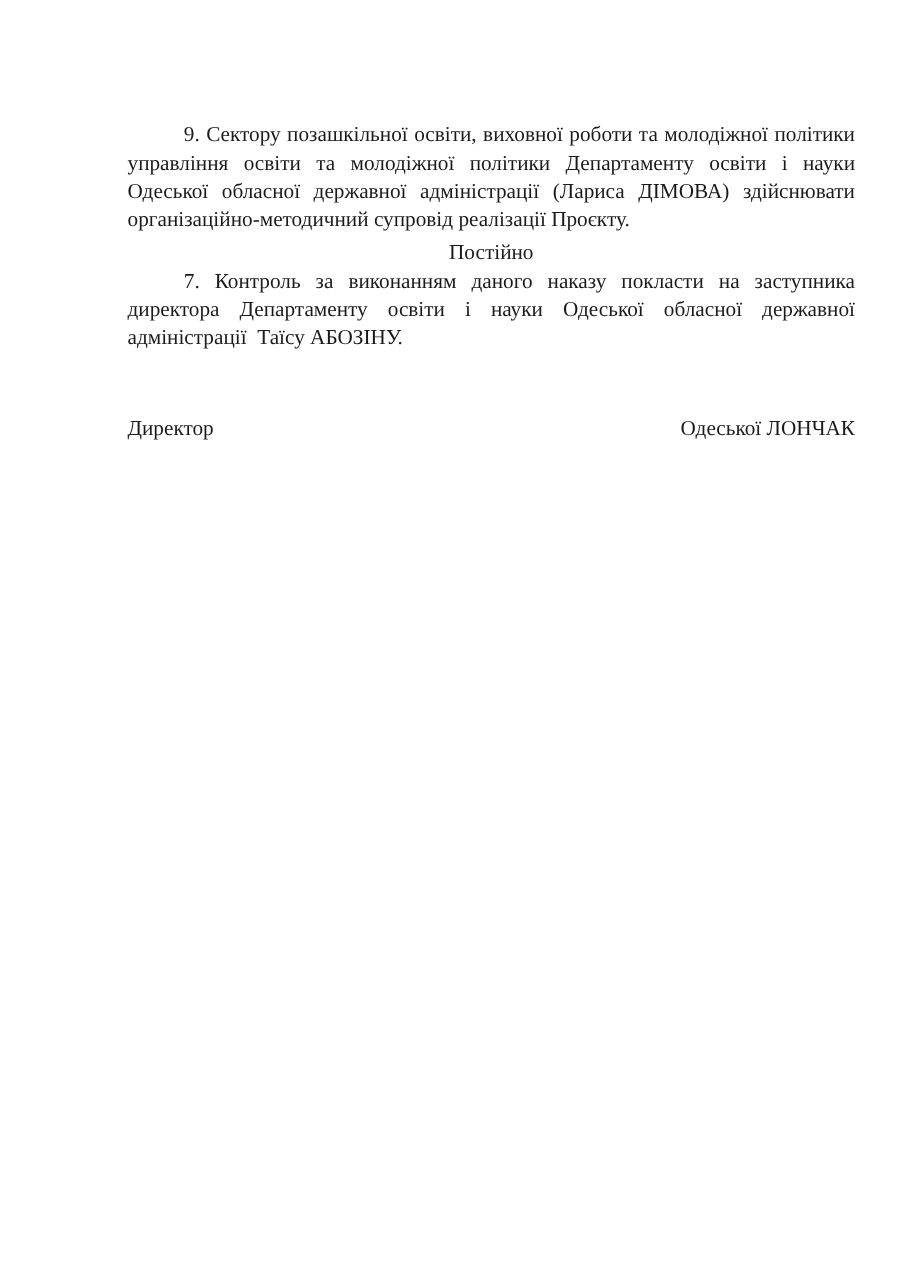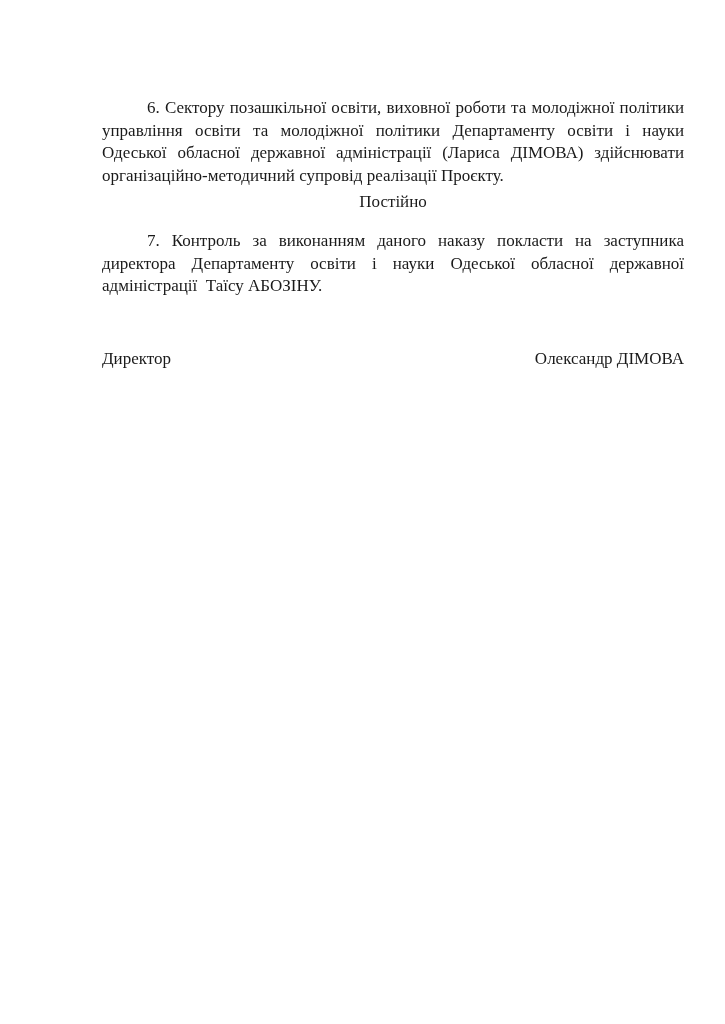--- a/index.html
+++ b/index.html
@@ -25,41 +25,40 @@
     margin: 0;
     text-align: justify;
     text-indent: 45px;
   }
   .para.term {
     text-align: center;
     text-indent: 0;
     margin-top: 4px;
   }
   .para.item7 {
-    margin-top: 16px;
   }
   .signature-row {
     margin-top: 50px;
     display: flex;
     justify-content: space-between;
     align-items: flex-start;
   }
   .signature-row span {
     white-space: nowrap;
   }
 </style>
 </head>
 <body>
 
 <div class="page">
 
-  <p class="para">6. Сектору позашкільної освіти, виховної роботи та молодіжної політики управління освіти та молодіжної політики Департаменту освіти і науки Одеської обласної державної адміністрації (Лариса ДІМОВА) здійснювати організаційно-методичний супровід реалізації Проєкту.</p>
+  <p class="para">9. Сектору позашкільної освіти, виховної роботи та молодіжної політики управління освіти та молодіжної політики Департаменту освіти і науки Одеської обласної державної адміністрації (Лариса ДІМОВА) здійснювати організаційно-методичний супровід реалізації Проєкту.</p>
 
   <p class="para term">Постійно</p>
 
   <p class="para item7">7. Контроль за виконанням даного наказу покласти на заступника директора Департаменту освіти і науки Одеської обласної державної адміністрації&nbsp; Таїсу АБОЗІНУ.</p>
 
   <div class="signature-row">
     <span>Директор</span>
-    <span>Олександр ДІМОВА</span>
+    <span>Одеської ЛОНЧАК</span>
   </div>
 
 </div>
 
 </body></html>

